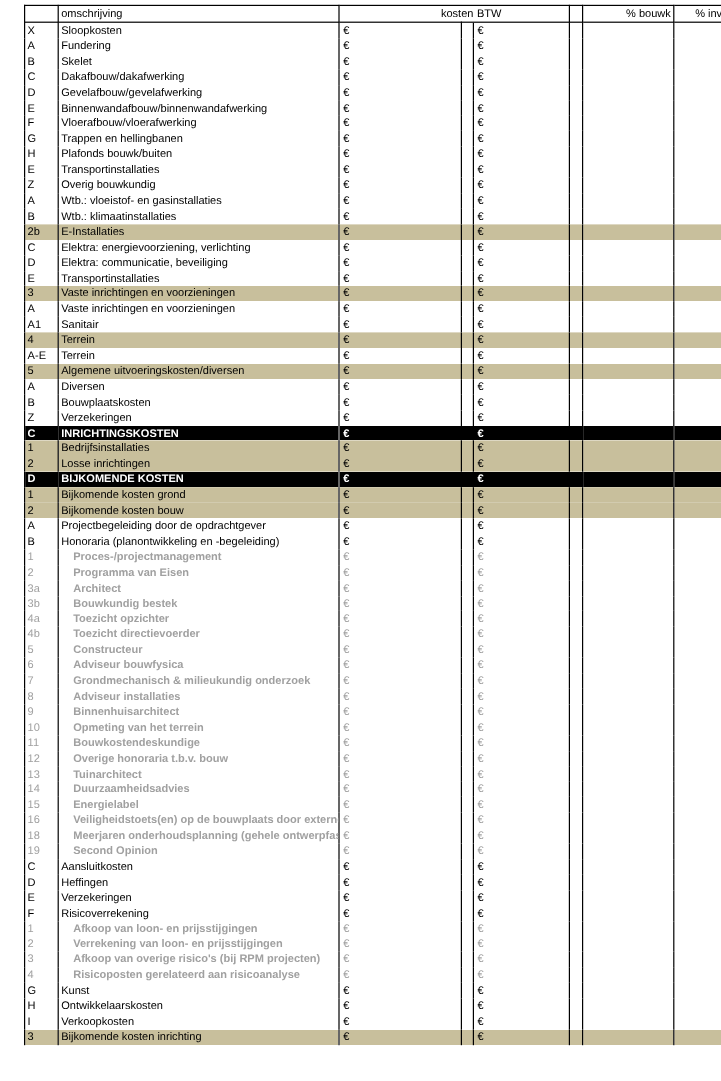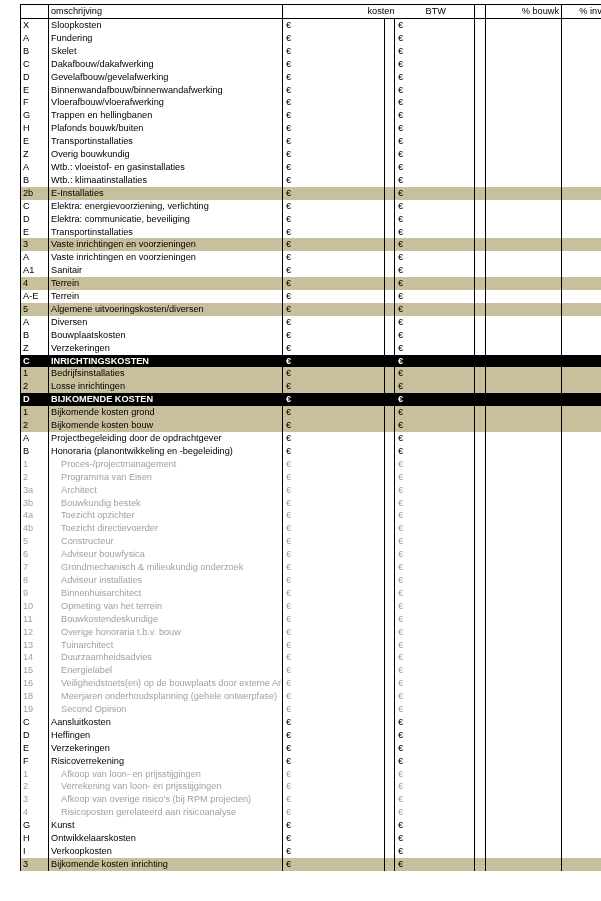--- a/index.html
+++ b/index.html
@@ -20,25 +20,25 @@
   tr.hdr td { height:13px; line-height:13px; border-top:1.5px solid #000; border-bottom:1.5px solid #000; }
   td.code { padding-left:2px; border-left:1.5px solid #000; border-right:1.5px solid #000; }
   td.desc { padding-left:2px; border-right:1.5px solid #000; }
   td.kost { padding-left:3px; border-right:1.5px solid #000; }
   td.gap1 { border-right:1.5px solid #000; }
   td.btw  { padding-left:3px; border-right:1.5px solid #000; }
   td.gap2 { border-right:1.5px solid #000; }
   td.pb   { border-right:1.5px solid #000; text-align:right; padding-right:2px; }
   td.pi   { border-right:1.5px solid #000; text-align:right; padding-right:2px; }
   tr.hdr td.kost-h { text-align:right; border-right:none; }
-  tr.hdr td.btw-h { text-align:center; }
+  tr.hdr td.btw-h { }
   tr.tan td { background:#c8bf9c; }
   tr.black td { background:#000; color:#fff; font-weight:bold; border-color:#000; }
   tr.sub td { color:#a0a0a0; }
-  tr.sub td.desc { padding-left:12px; }
+  tr.sub td.desc { padding-left:12px;font-weight:bold; }
 </style>
 </head>
 <body>
 
 <div class="sheet">
   <table>
     <colgroup>
       <col class="c-code">
         <col class="c-desc">
         <col class="c-kost">

